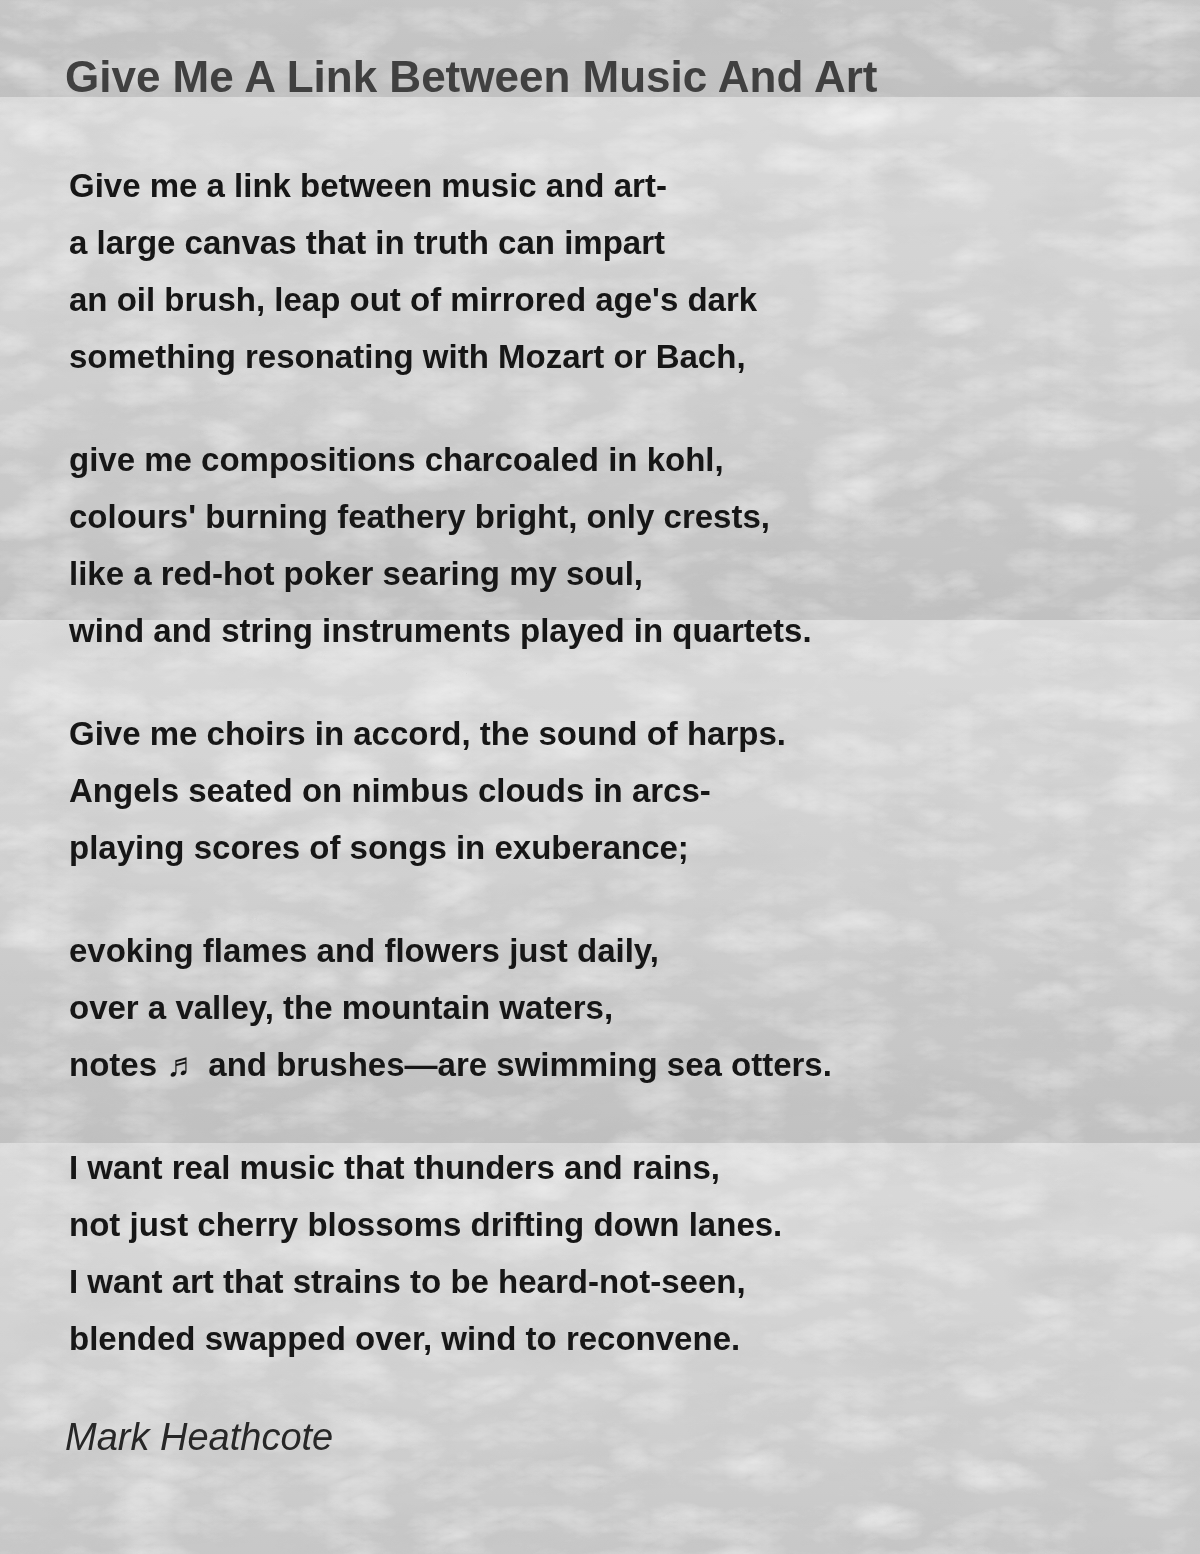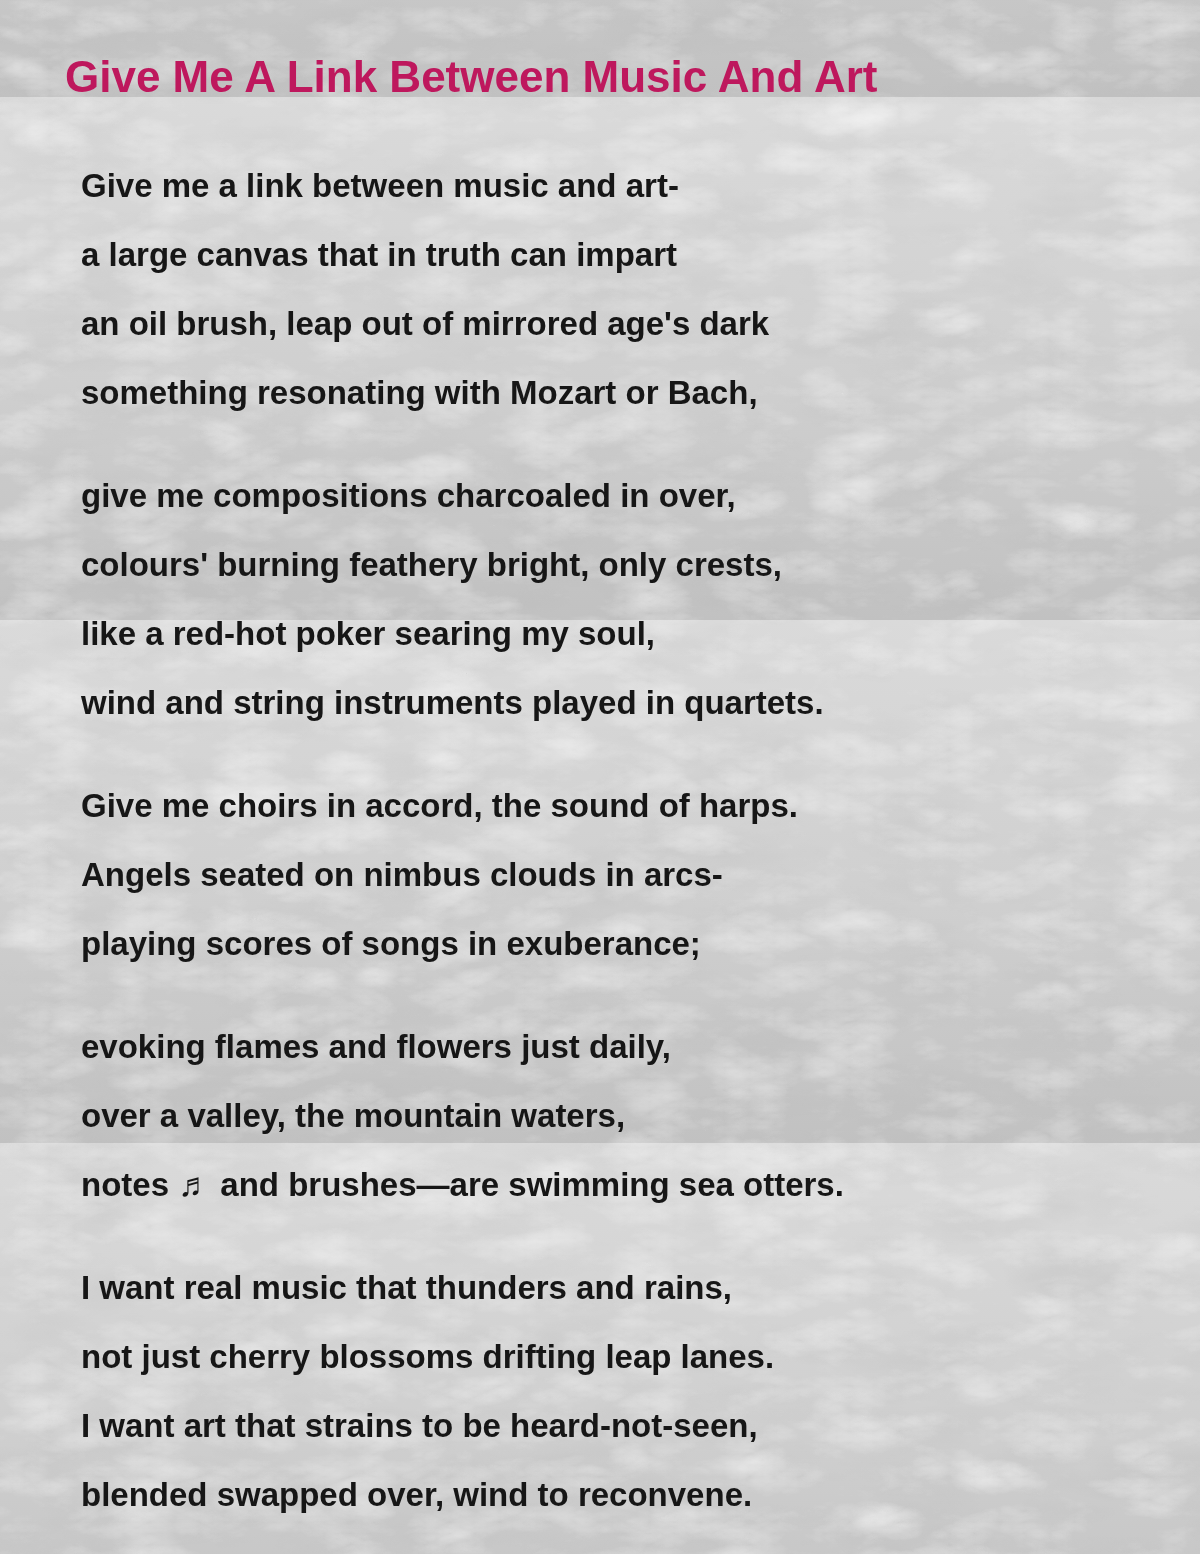--- a/index.html
+++ b/index.html
@@ -33,27 +33,27 @@
     position: absolute;
     inset: 0;
     padding: 52px 50px 0 65px;
     color: #141414;
   }
   .title {
     margin: 0 0 56px 0;
     font-size: 44px;
     line-height: 1.15;
     font-weight: bold;
-    color: #be185d;
+    color: #404040;
   }
   .stanza {
     margin: 0 0 50px 0;
   }
   .line {
-    margin: 16px;
+    margin: 4px;
     font-size: 33px;
     line-height: 53px;
     font-weight: bold;
     color: #161616;
     white-space: pre;
   }
   .author {
     font-size: 38px;
     line-height: 1.2;
     font-style: italic;
@@ -92,38 +92,38 @@
   <div class="content">
     <h1 class="title">Give Me A Link Between Music And Art</h1>
     <div id="poem-body">
         <div class="stanza">
           <p class="line">Give me a link between music and art-</p>
           <p class="line">a large canvas that in truth can impart</p>
           <p class="line">an oil brush, leap out of mirrored age's dark</p>
           <p class="line">something resonating with Mozart or Bach,</p>
         </div>
         <div class="stanza">
-          <p class="line">give me compositions charcoaled in over,</p>
+          <p class="line">give me compositions charcoaled in kohl,</p>
           <p class="line">colours' burning feathery bright, only crests,</p>
           <p class="line">like a red-hot poker searing my soul,</p>
           <p class="line">wind and string instruments played in quartets.</p>
         </div>
         <div class="stanza">
           <p class="line">Give me choirs in accord, the sound of harps.</p>
           <p class="line">Angels seated on nimbus clouds in arcs-</p>
           <p class="line">playing scores of songs in exuberance;</p>
         </div>
         <div class="stanza">
           <p class="line">evoking flames and flowers just daily,</p>
           <p class="line">over a valley, the mountain waters,</p>
           <p class="line">notes ♬ and brushes—are swimming sea otters.</p>
         </div>
         <div class="stanza">
           <p class="line">I want real music that thunders and rains,</p>
-          <p class="line">not just cherry blossoms drifting leap lanes.</p>
+          <p class="line">not just cherry blossoms drifting down lanes.</p>
           <p class="line">I want art that strains to be heard-not-seen,</p>
           <p class="line">blended swapped over, wind to reconvene.</p>
         </div>
       </div>
     <div class="author">Mark Heathcote</div>
   </div>
 
 </div>
 
 </body></html>

